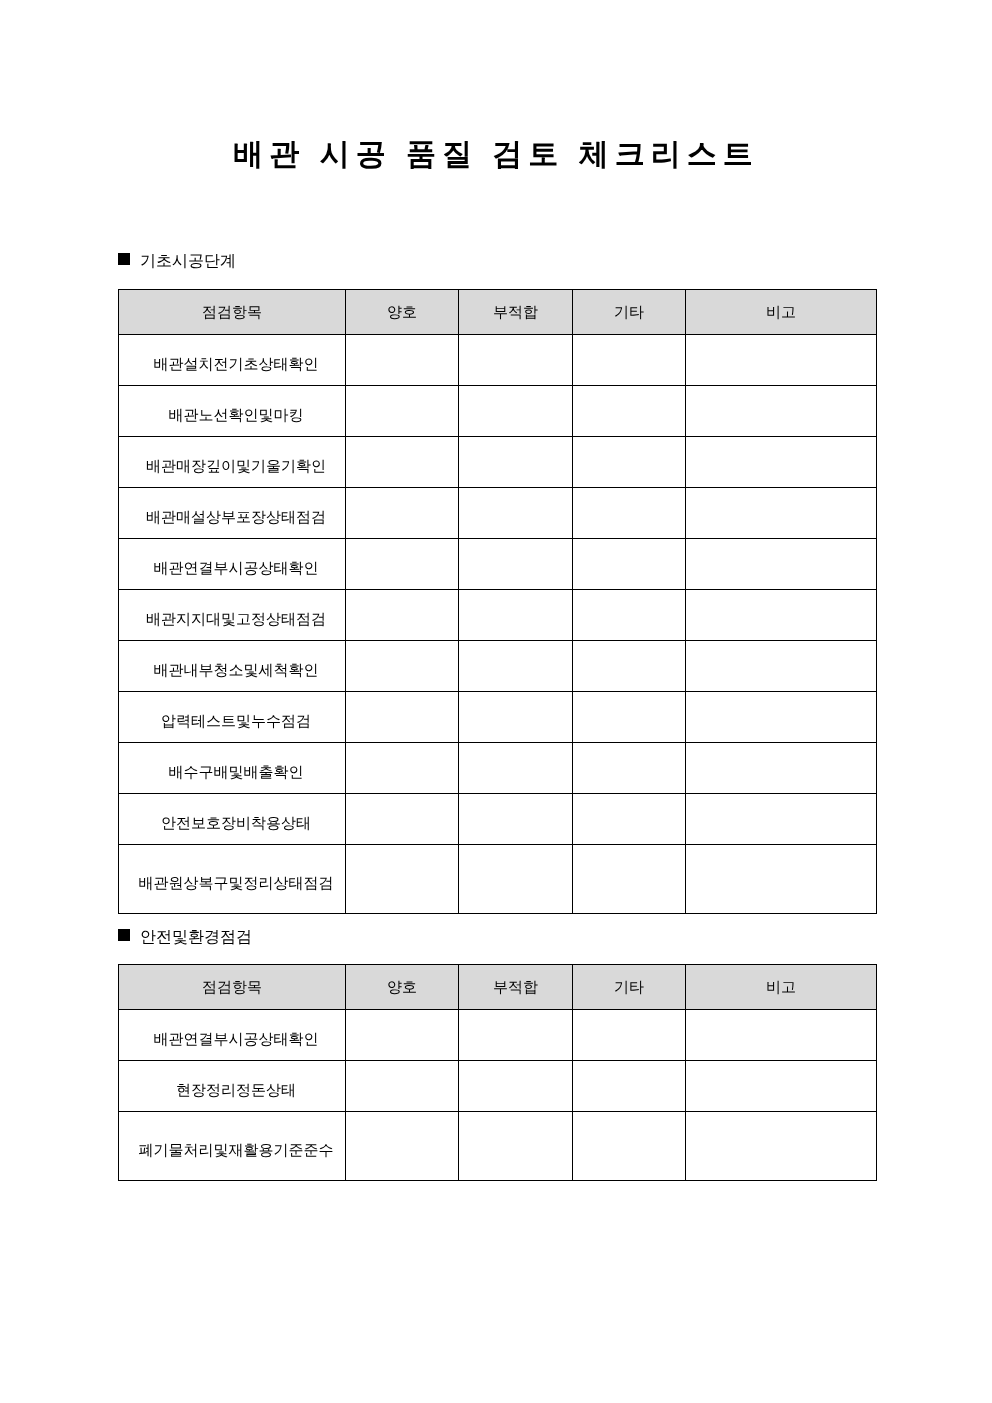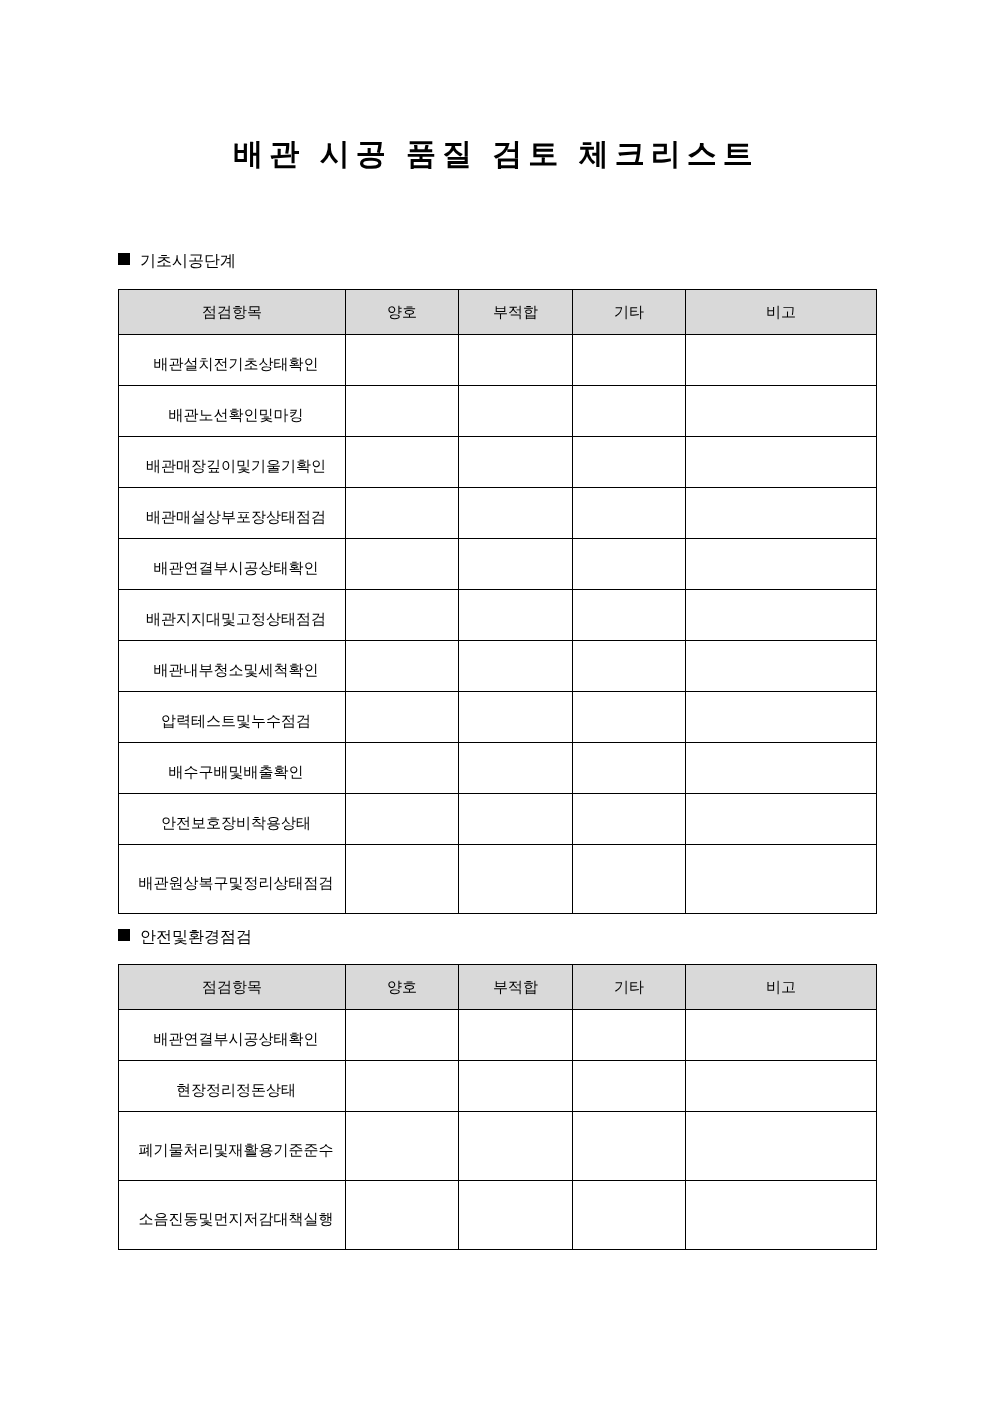--- a/index.html
+++ b/index.html
@@ -257,23 +257,16 @@
         <td class="blank-cell"></td>
         <td class="blank-cell"></td>
       </tr>
       <tr class="tall">
         <td class="item-cell">폐기물처리및재활용기준준수</td>
         <td></td>
         <td></td>
         <td></td>
         <td></td>
       </tr>
-      <tr class="tall">
-        <td class="item-cell">소음진동및먼지저감대책실행</td>
-        <td></td>
-        <td></td>
-        <td></td>
-        <td></td>
-      </tr>
     </tbody>
   </table>
 
 </div>
 
 </body></html>

